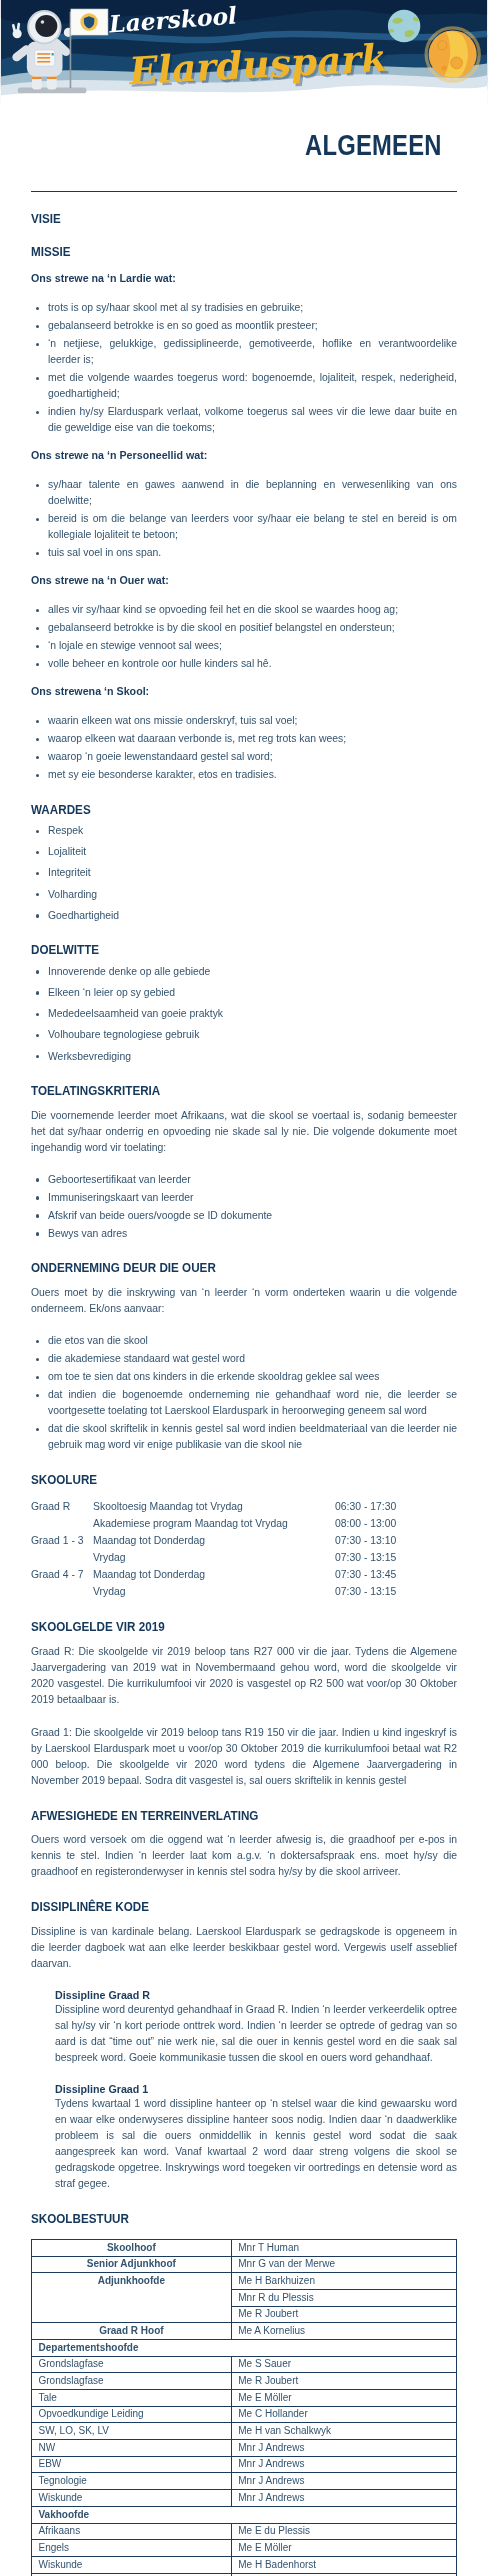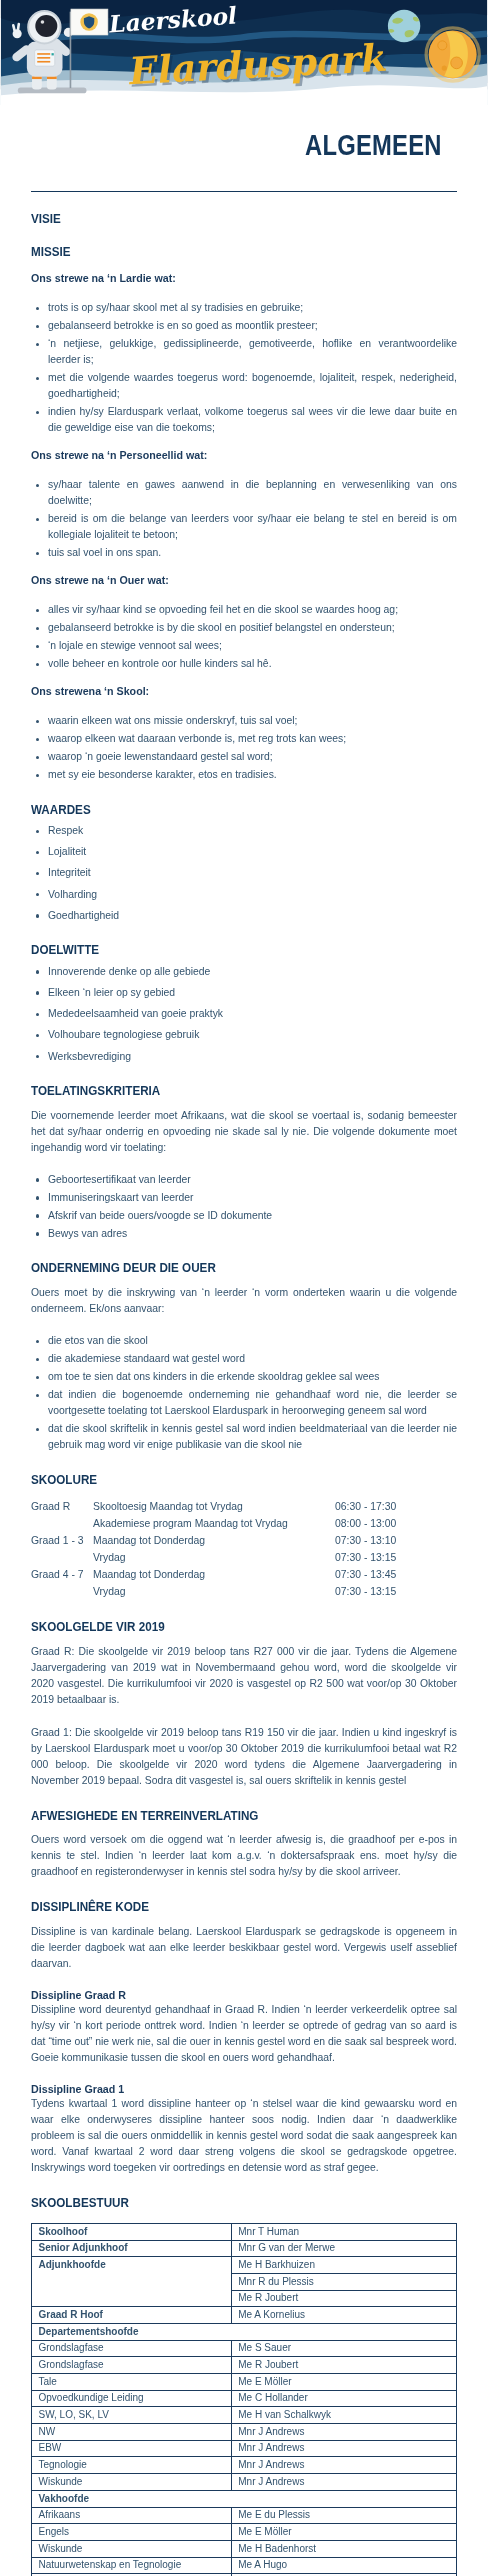--- a/index.html
+++ b/index.html
@@ -39,30 +39,30 @@
   ul.bullets.spaced { margin-top:6.5px; }
   ul.bullets.spaced li { margin-top:5.2px; }
   
   .hours { margin-top:11.7px; }
   .hours-row { display:grid; grid-template-columns:62px 242px 1fr; }
   .hours-row > div { font-size:10.4px; line-height:17px; }
   
   .para-gap p.body { margin-top:10.4px; }
   .para-gap p.body + p.body { margin-top:17px; }
   
-  .subsection { margin-top:17px; }
+  .subsection { margin-top:17px;margin-left:24px; }
   .subsection p.body { margin-top:1.3px; }
   
   table.mgmt { border-collapse:collapse; width:100%; margin-top:13px; }
   table.mgmt td {
     border:1px solid #1B3A5C; padding:0.7px 6.5px 1.3px;
     font-size:10px; line-height:13.7px; vertical-align:top;
   }
   table.mgmt td.label { width:47%; }
-  table.mgmt td.bold { font-weight:bold; }
+  table.mgmt td.bold { font-weight:bold;text-align:center; }
   table.mgmt td.section-row { font-weight:bold; }
 </style>
 </head>
 <body>
 
 <header class="banner">
   <svg width="488" height="105" viewBox="0 0 750 162" xmlns="http://www.w3.org/2000/svg">
     <g>
       <rect width="750" height="138" fill="#0E2E4F"></rect>
       <path d="M0,28 C90,58 180,8 280,28 C380,48 470,4 570,18 C650,30 710,14 750,24 V0 H0 Z" fill="#0A2342"></path>

